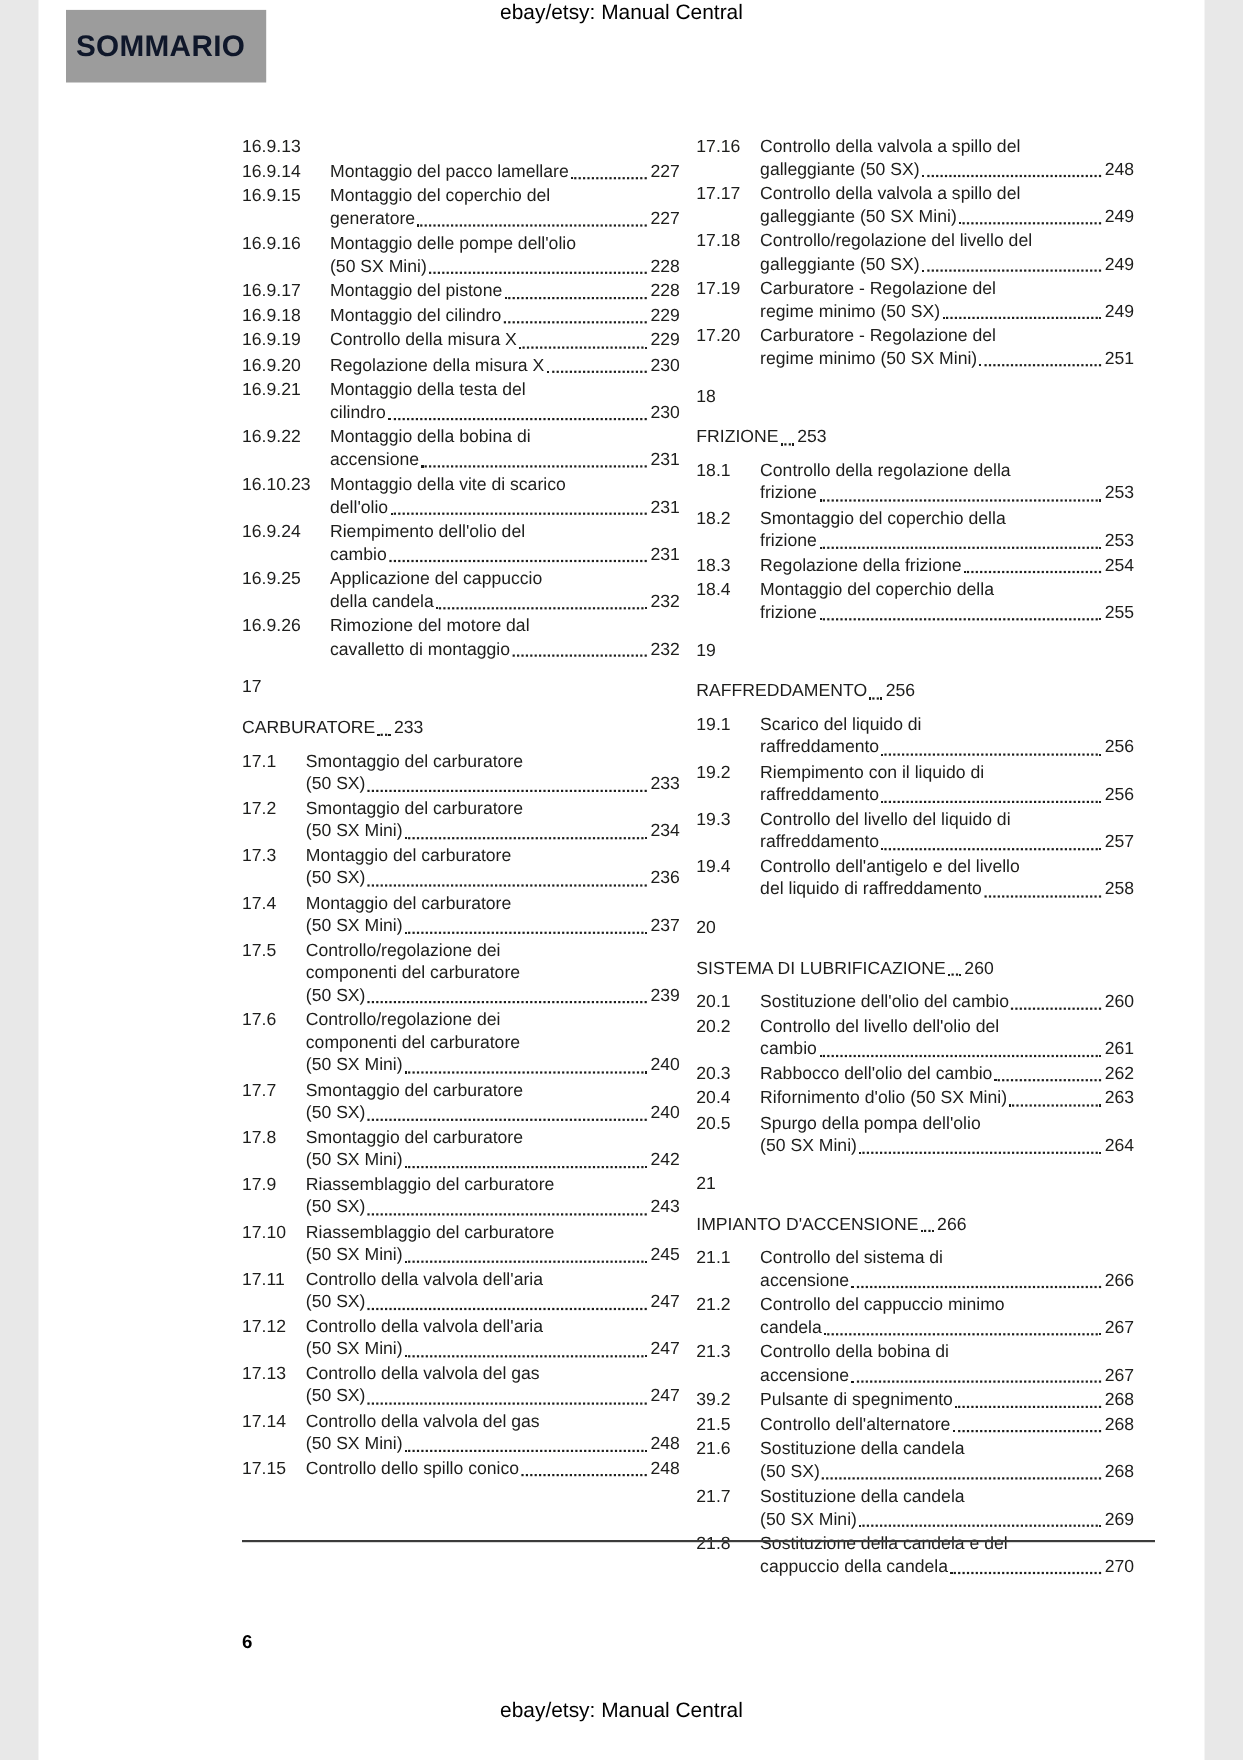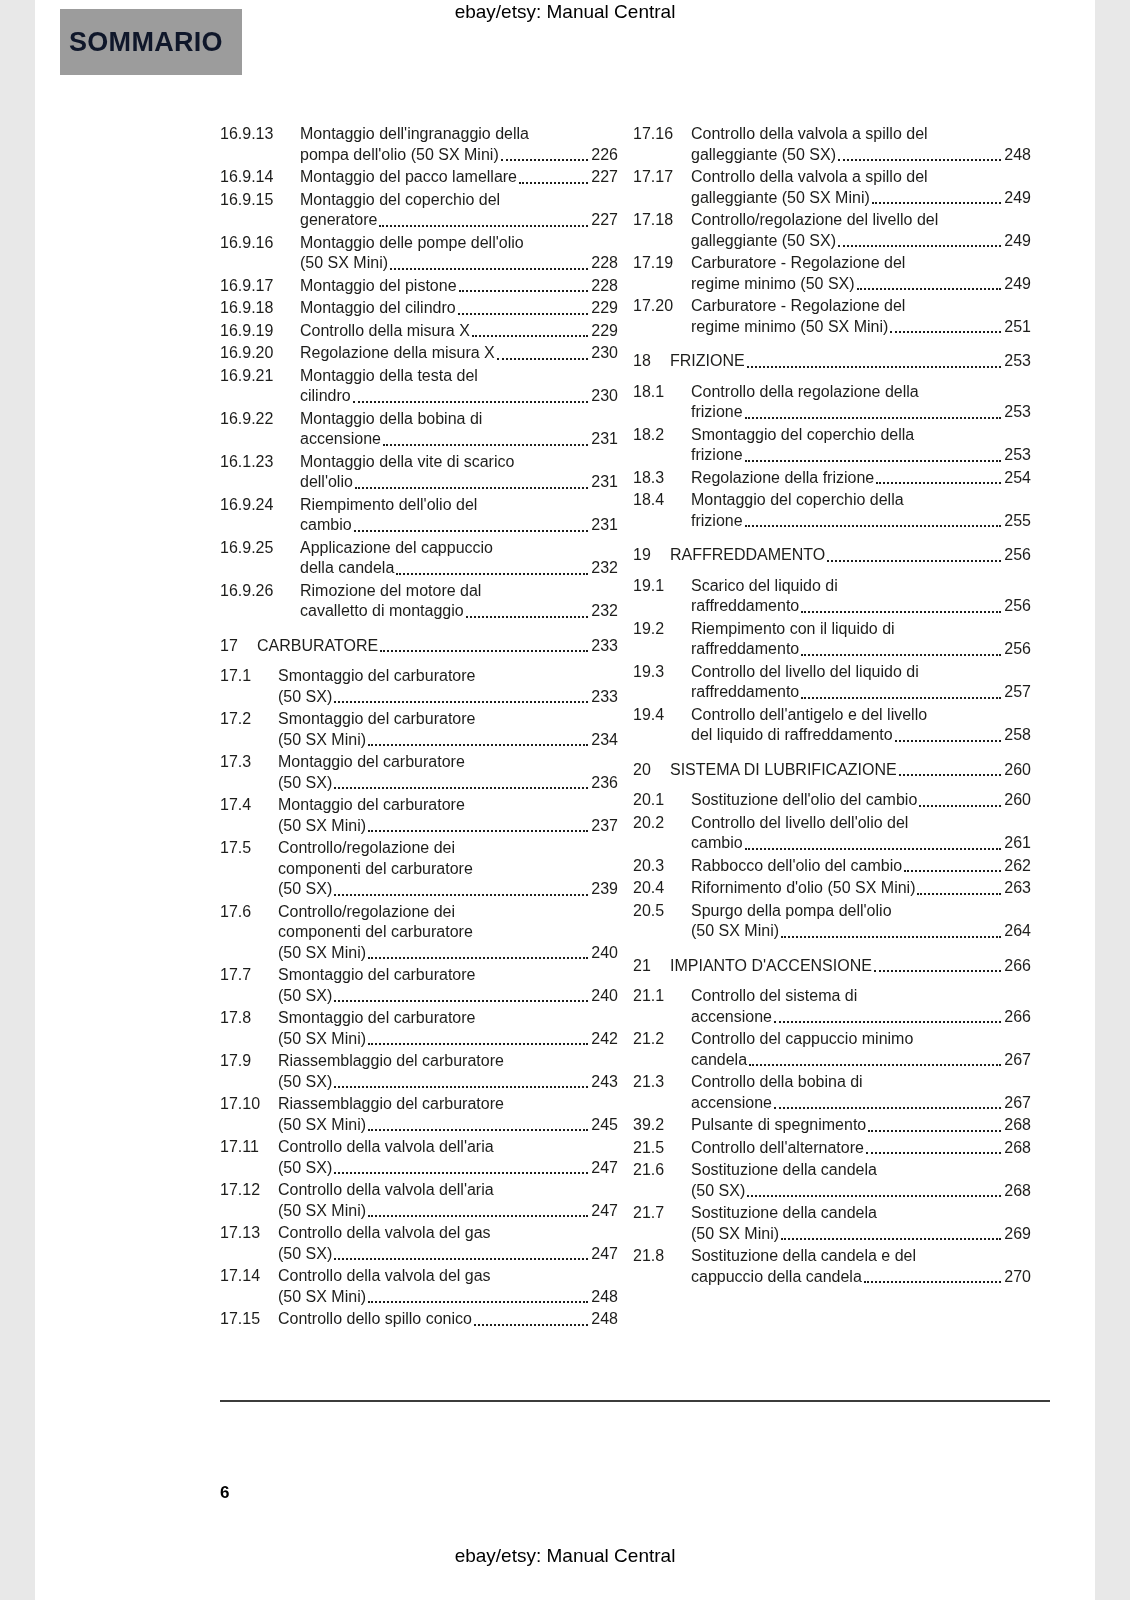--- a/index.html
+++ b/index.html
@@ -61,21 +61,21 @@
   .entry .last .line { flex: 0 1 auto; white-space: nowrap; }
   .entry .leader {
     flex: 1 1 12px;
     min-width: 12px;
     align-self: flex-end;
     border-bottom: 2px dotted #1d1d1b;
     margin: 0 3px 4px 2px;
     height: 1px;
   }
   .entry .page-num { flex: 0 0 auto; }
-  .entry.d1 { margin-top: 14px; margin-bottom: 10px; }
+  .entry.d1 { margin-top: 14px; margin-bottom: 10px; flex-direction: column; }
   .toc-col .entry:first-child { margin-top: 0; }
   .footer-rule {
     position: absolute;
     left: 185px; top: 1400px;
     width: 830px;
     border-top: 2px solid #3c3c3b;
   }
   .footer-page {
     position: absolute;
     left: 185px; top: 1483px;
@@ -100,30 +100,20 @@
   <div class="header-brand">ebay/etsy: Manual Central</div>
 
   <div class="sommario-tab">
     <span class="tab-label">SOMMARIO</span>
   </div>
 
   <div class="toc">
     <div class="toc-col">
         <div class="entry d3">
           <span class="num">16.9.13</span>
-          <div class="body">
-            <div class="pre">
-              <div>Montaggio dell'ingranaggio della</div>
-            </div>
-            <div class="last">
-              <span class="line">pompa dell'olio (50 SX Mini)</span>
-              <span class="leader"></span>
-              <span class="page-num">226</span>
-            </div>
-          </div>
         </div>
         <div class="entry d3">
           <span class="num">16.9.14</span>
           <div class="body">
             <div class="last">
               <span class="line">Montaggio del pacco lamellare</span>
               <span class="leader"></span>
               <span class="page-num">227</span>
             </div>
           </div>
@@ -214,21 +204,21 @@
               <div>Montaggio della bobina di</div>
             </div>
             <div class="last">
               <span class="line">accensione</span>
               <span class="leader"></span>
               <span class="page-num">231</span>
             </div>
           </div>
         </div>
         <div class="entry d3">
-          <span class="num">16.1.23</span>
+          <span class="num">16.10.23</span>
           <div class="body">
             <div class="pre">
               <div>Montaggio della vite di scarico</div>
             </div>
             <div class="last">
               <span class="line">dell'olio</span>
               <span class="leader"></span>
               <span class="page-num">231</span>
             </div>
           </div>

